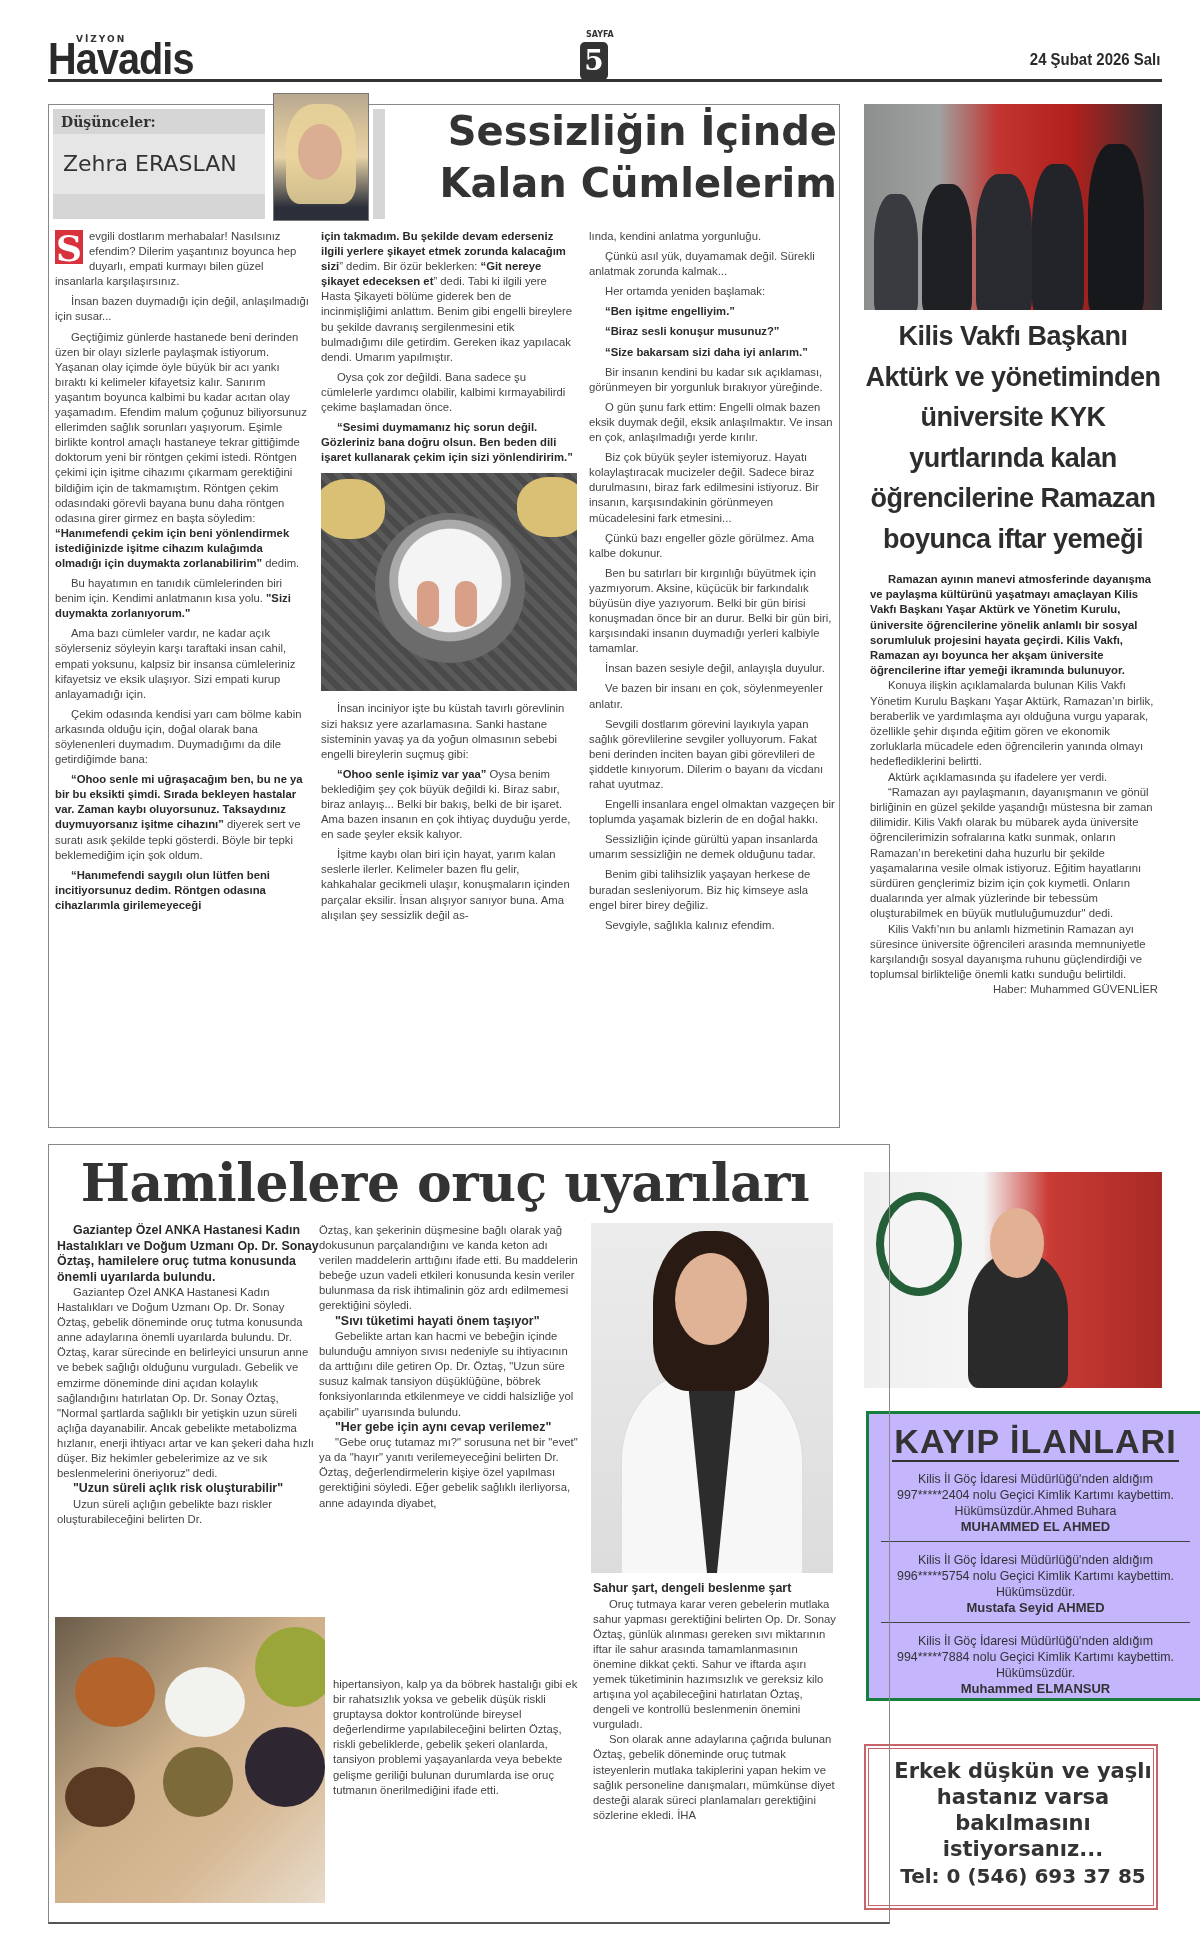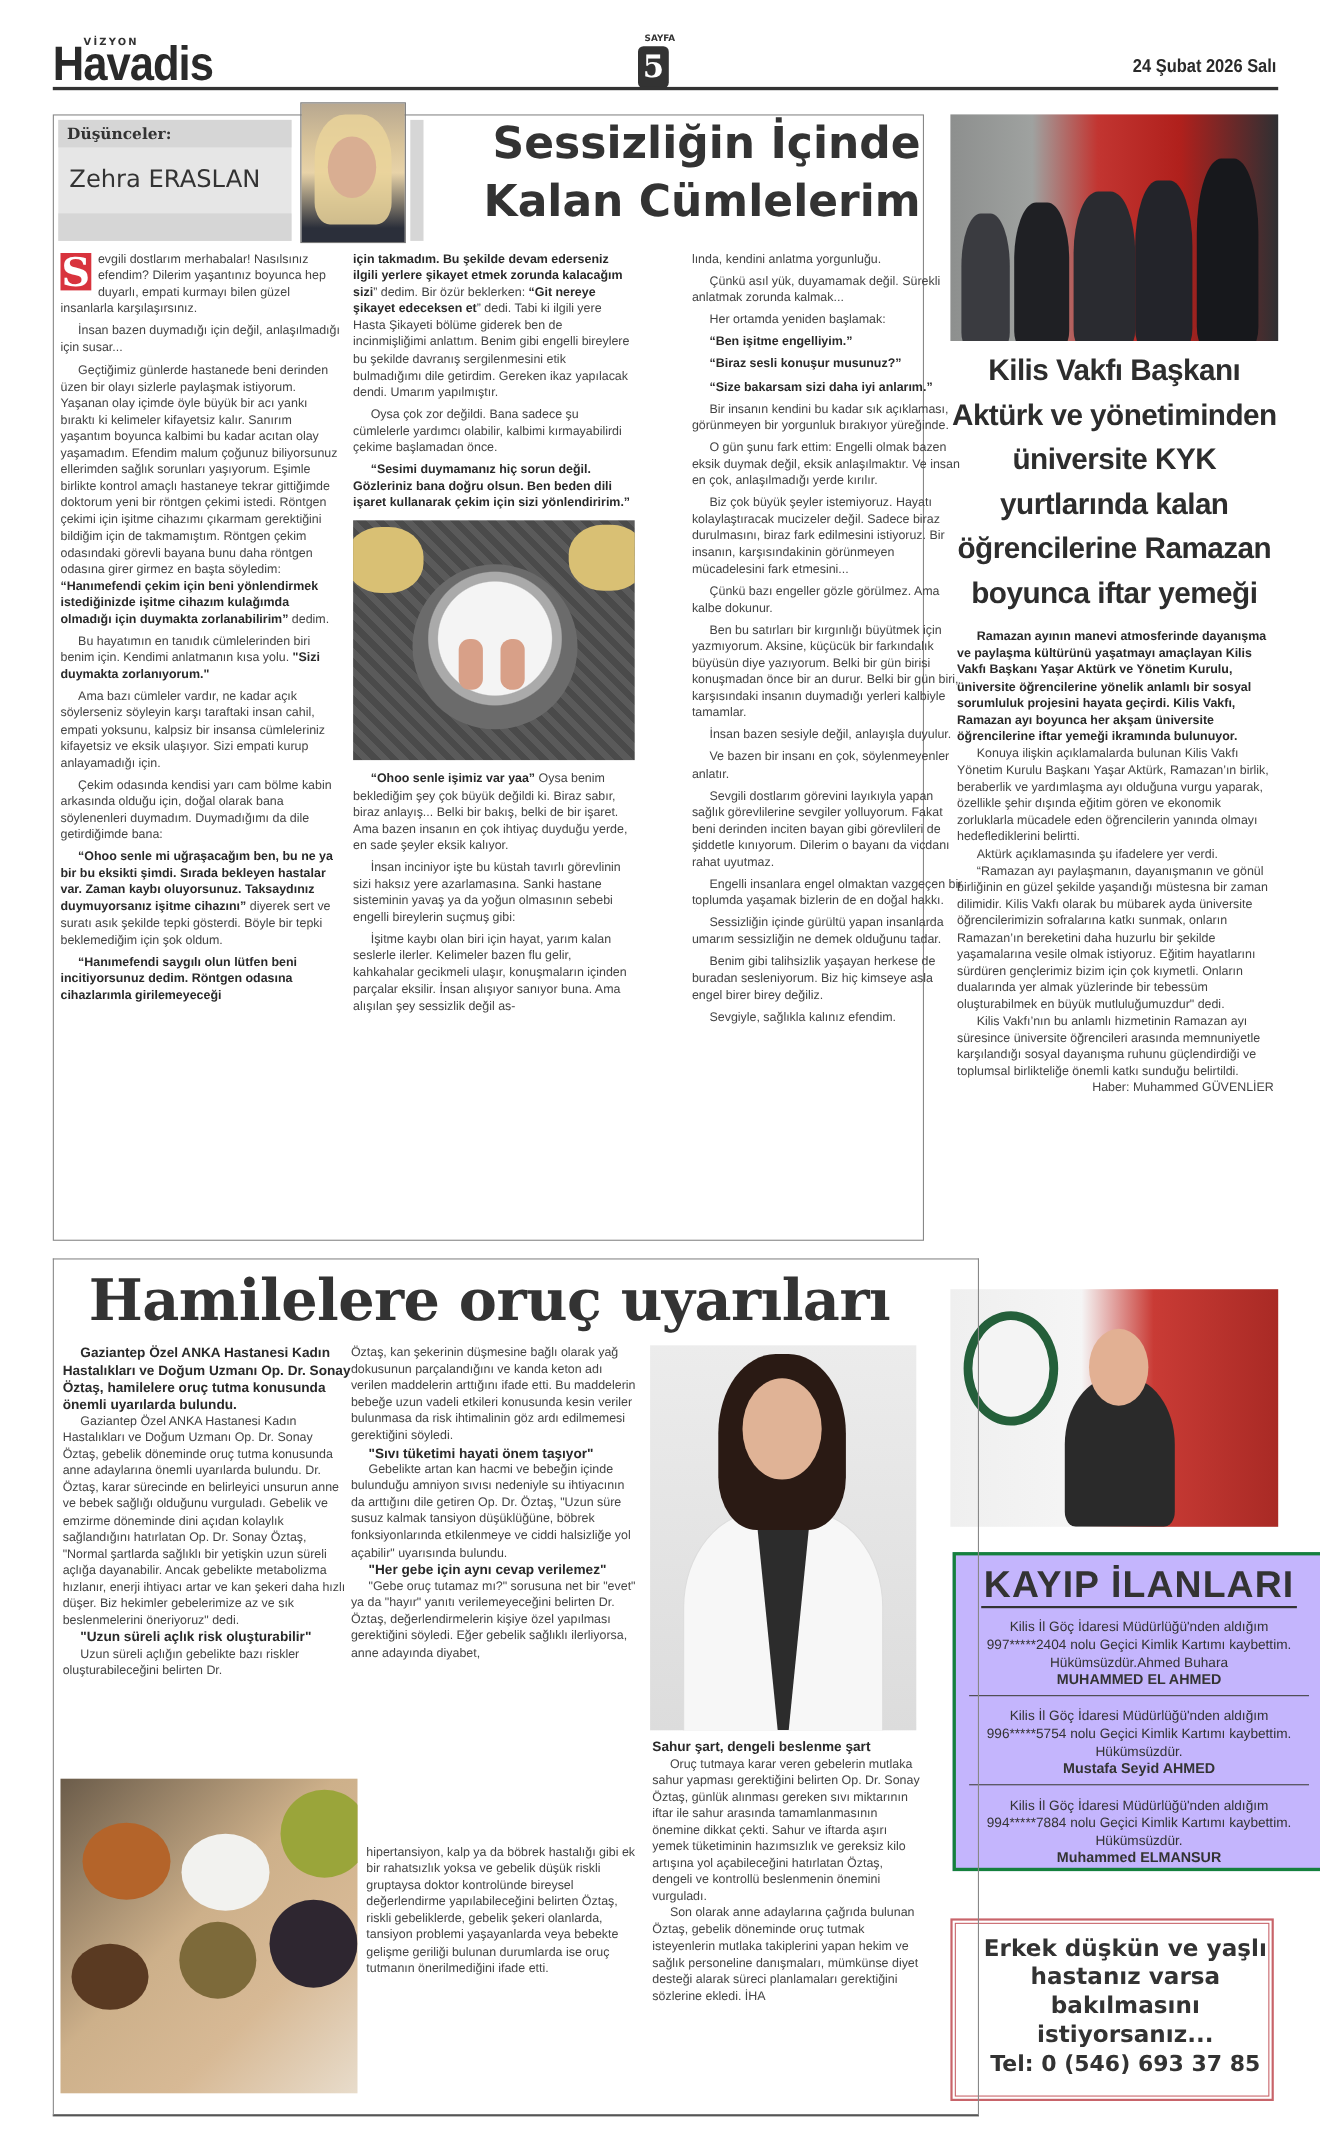--- a/index.html
+++ b/index.html
@@ -28,21 +28,21 @@
   .op-photo .hair { position: absolute; left: 12px; top: 10px; width: 70px; height: 100px; border-radius: 40% 40% 20% 20%; background: #ead39a; opacity: .85; }
   .op-title-band { position: absolute; left: 324px; top: 4px; width: 12px; height: 110px; background: #d6d6d6; }
   .op-title { position: absolute; left: 340px; top: 0; width: 448px; text-align: right; font: bold 40px "DejaVu Sans", sans-serif; line-height: 52px; color: #333; }
 
   .col { position: absolute; font-size: 11.3px; line-height: 15.1px; color: #444; text-align: left; }
   .col p { text-indent: 16px; margin-bottom: 5px; }
   .col p.noind { text-indent: 0; }
   .col b { color: #2a2a2a; }
   .op-col1 { left: 6px; top: 124px; width: 256px; }
   .op-col2 { left: 272px; top: 124px; width: 256px; }
-  .op-col3 { left: 540px; top: 124px; width: 246px; margin-left: 40px; }
+  .op-col3 { left: 540px; top: 124px; width: 246px; }
   .dropcap { float: left; width: 28px; height: 34px; background: #d8333d; color: #fff; font: bold 36px "DejaVu Serif", serif; line-height: 36px; text-align: center; margin: 1px 6px 0 0; }
 
   .hearing-img { width: 256px; height: 218px; margin: 8px 0 10px 0; position: relative; overflow: hidden;
     background: repeating-linear-gradient(45deg,#4a4a4a 0 6px,#5a5a5a 6px 12px); }
   .hearing-img .case { position: absolute; left: 54px; top: 40px; width: 150px; height: 150px; border-radius: 50%; background: radial-gradient(circle at 50% 45%,#f4f4f4 0 46%,#aaa 47% 54%,#6b6b6b 55% 100%); }
   .hearing-img .ele1 { position: absolute; left: -6px; top: 6px; width: 70px; height: 60px; border-radius: 45%; background: #d9c074; }
   .hearing-img .ele2 { position: absolute; left: 196px; top: 4px; width: 70px; height: 60px; border-radius: 45%; background: #d9c074; }
   .hearing-img .aid1 { position: absolute; left: 96px; top: 108px; width: 22px; height: 46px; border-radius: 10px; background: #d8a088; }
   .hearing-img .aid2 { position: absolute; left: 134px; top: 108px; width: 22px; height: 46px; border-radius: 10px; background: #d8a088; }
 
@@ -139,22 +139,22 @@
     <p class="noind"><b>için takmadım. Bu şekilde devam ederseniz ilgili yerlere şikayet etmek zorunda kalacağım sizi</b><span>” dedim. Bir özür beklerken: </span><b>“Git nereye şikayet edeceksen et</b><span>” dedi. Tabi ki ilgili yere Hasta Şikayeti bölüme giderek ben de incinmişliğimi anlattım. Benim gibi engelli bireylere bu şekilde davranış sergilenmesini etik bulmadığımı dile getirdim. Gereken ikaz yapılacak dendi. Umarım yapılmıştır.</span></p>
     <p>Oysa çok zor değildi. Bana sadece şu cümlelerle yardımcı olabilir, kalbimi kırmayabilirdi çekime başlamadan önce.</p>
     <p><b>“Sesimi duymamanız hiç sorun değil. Gözleriniz bana doğru olsun. Ben beden dili işaret kullanarak çekim için sizi yönlendiririm.”</b></p>
     <div class="hearing-img">
       <div class="ele1"></div>
       <div class="ele2"></div>
       <div class="case"></div>
       <div class="aid1"></div>
       <div class="aid2"></div>
     </div>
+    <p>İnsan inciniyor işte bu küstah tavırlı görevlinin sizi haksız yere azarlamasına. Sanki hastane sisteminin yavaş ya da yoğun olmasının sebebi engelli bireylerin suçmuş gibi:</p>
     <p><b>“Ohoo senle işimiz var yaa”</b><span> Oysa benim beklediğim şey çok büyük değildi ki. Biraz sabır, biraz anlayış... Belki bir bakış, belki de bir işaret. Ama bazen insanın en çok ihtiyaç duyduğu yerde, en sade şeyler eksik kalıyor.</span></p>
-    <p>İnsan inciniyor işte bu küstah tavırlı görevlinin sizi haksız yere azarlamasına. Sanki hastane sisteminin yavaş ya da yoğun olmasının sebebi engelli bireylerin suçmuş gibi:</p>
     <p>İşitme kaybı olan biri için hayat, yarım kalan seslerle ilerler. Kelimeler bazen flu gelir, kahkahalar gecikmeli ulaşır, konuşmaların içinden parçalar eksilir. İnsan alışıyor sanıyor buna. Ama alışılan şey sessizlik değil as-</p>
   </div>
 
   <div class="col op-col3">
     <p class="noind">lında, kendini anlatma yorgunluğu.</p>
     <p>Çünkü asıl yük, duyamamak değil. Sürekli anlatmak zorunda kalmak...</p>
     <p>Her ortamda yeniden başlamak:</p>
     <p><b>“Ben işitme engelliyim.”</b></p>
     <p><b>“Biraz sesli konuşur musunuz?”</b></p>
     <p><b>“Size bakarsam sizi daha iyi anlarım.”</b></p>

